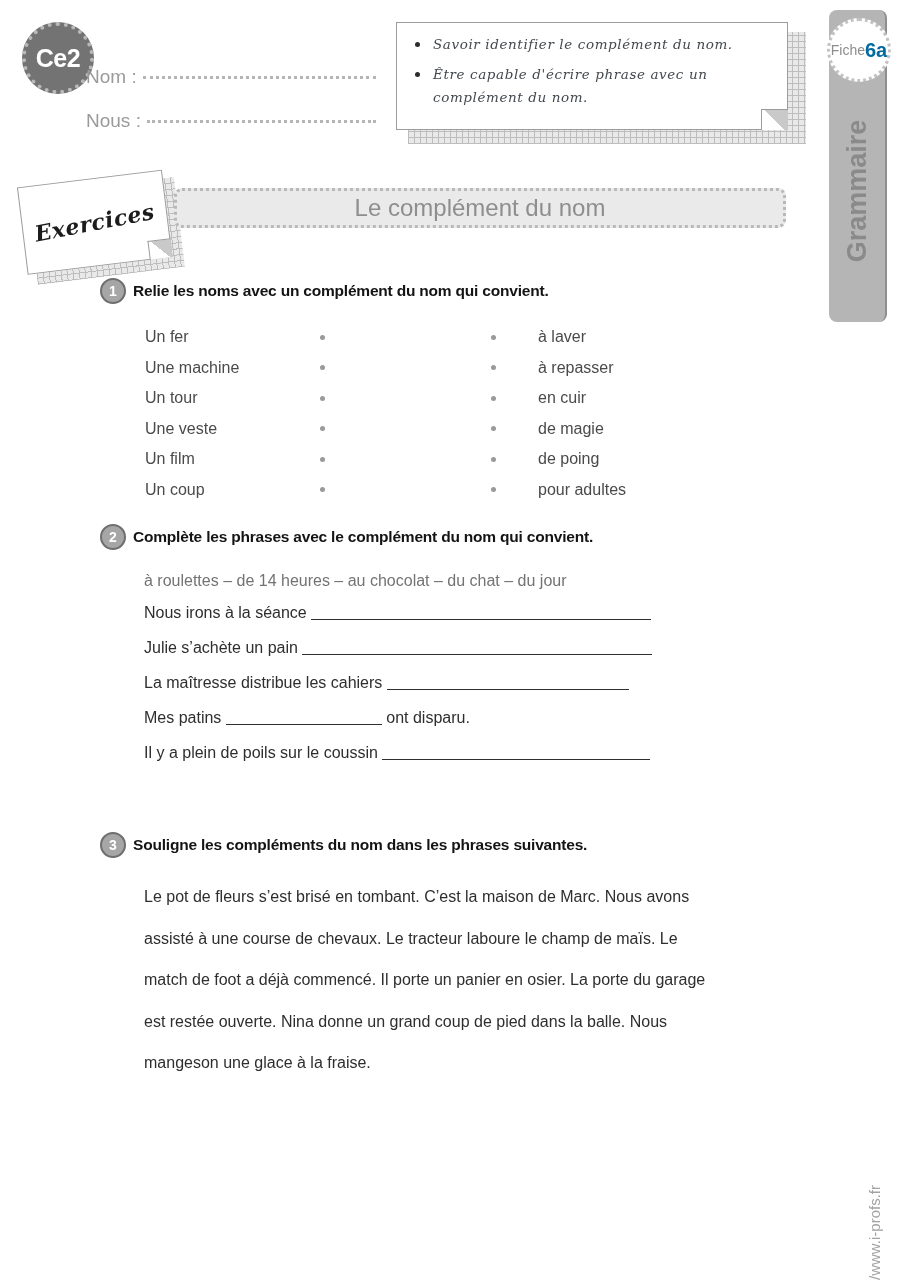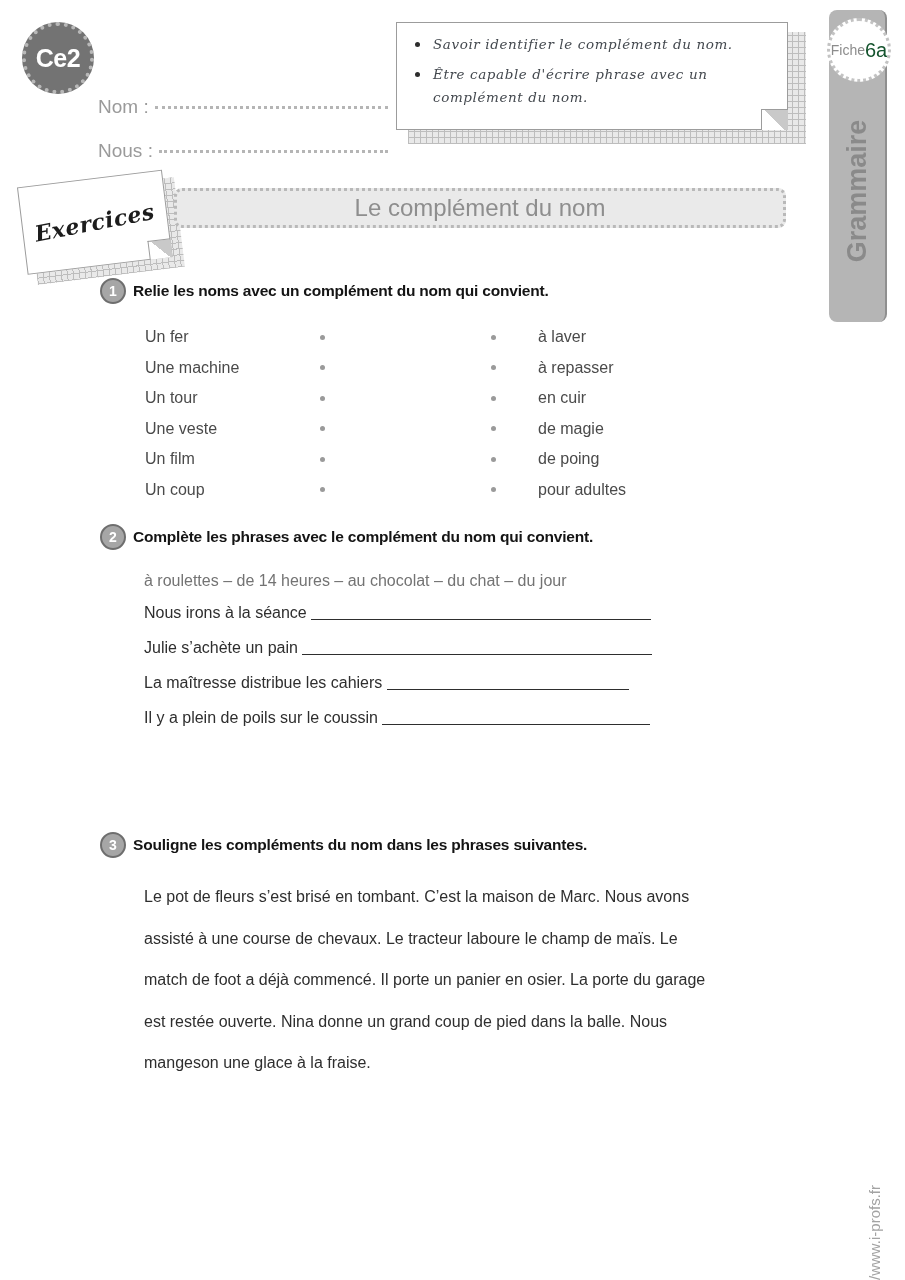--- a/index.html
+++ b/index.html
@@ -16,21 +16,21 @@
   
   .ce2-badge{
     position:absolute;left:22px;top:22px;width:72px;height:72px;
     border-radius:50%;
     background:#737373;
     border:4px dotted #b8b8b8;
     box-sizing:border-box;
     display:flex;align-items:center;justify-content:center;
     color:#ffffff;font-size:25px;font-weight:bold;letter-spacing:-.5px;
   }
-  .namefields{position:absolute;left:98px;top:66px;width:290px;margin-top:30px;}
+  .namefields{position:absolute;left:86px;top:66px;width:290px;}
   .field{display:flex;align-items:baseline;color:#9a9a9a;font-size:19px;margin-bottom:22px;}
   .field .lbl{white-space:pre;}
   .dots{flex:1;border-bottom:3px dotted #b5b5b5;margin-left:6px;position:relative;top:-4px;}
 
   
   .obj-wrap{position:absolute;left:396px;top:22px;width:448px;height:122px;}
   .obj-grid{
     position:absolute;left:12px;top:10px;width:398px;height:112px;
     background:
       repeating-linear-gradient(0deg,#bdbdbd 0 1px,transparent 1px 6px),
@@ -68,21 +68,21 @@
     position:absolute;left:50%;top:58%;transform:translate(-50%,-50%) rotate(-90deg);
     white-space:nowrap;color:#8a8a8a;font-size:27px;font-weight:bold;
   }
   .fiche-badge{
     position:absolute;right:14px;top:18px;width:64px;height:64px;border-radius:50%;
     background:#ffffff;border:3px dotted #c3c3c3;box-sizing:border-box;
     display:flex;flex-direction:row;align-items:center;justify-content:center;
     line-height:1.05;
   }
   .fiche-badge .f1{font-size:14px;color:#8c8c8c;}
-  .fiche-badge .f2{font-size:20px;color:#14532d;font-weight:normal;}
+  .fiche-badge .f2{font-size:20px;color:#0369a1;font-weight:bold;}
 
   
   .exercices-card{
     position:absolute;left:22px;top:178px;width:150px;height:92px;
     transform:rotate(-7deg);
   }
   .exercices-grid{
     position:absolute;left:9px;top:9px;width:148px;height:90px;
     background:
       repeating-linear-gradient(0deg,#bdbdbd 0 1px,transparent 1px 6px),
@@ -247,20 +247,21 @@
   <div class="ex" style="top:524px;">
     <div class="ex-head">
       <div class="num">2</div>
       <div class="ex-title">Complète les phrases avec le complément du nom qui convient.</div>
     </div>
     <div class="wordbank">à roulettes – de 14 heures – au chocolat – du chat – du jour</div>
     <div class="sentences" id="sentence-list">
         <div class="sentence"><span>Nous irons à la séance </span><span class="blank" style="width: 340px;"></span><span></span></div>
         <div class="sentence"><span>Julie s’achète un pain </span><span class="blank" style="width: 350px;"></span><span></span></div>
         <div class="sentence"><span>La maîtresse distribue les cahiers </span><span class="blank" style="width: 242px;"></span><span></span></div>
+        <div class="sentence"><span>Mes patins </span><span class="blank" style="width: 156px;"></span><span> ont disparu.</span></div>
         <div class="sentence"><span>Il y a plein de poils sur le coussin </span><span class="blank" style="width: 268px;"></span><span></span></div>
       </div>
   </div>
 
   <div class="ex" style="top:832px;">
     <div class="ex-head">
       <div class="num">3</div>
       <div class="ex-title">Souligne les compléments du nom dans les phrases suivantes.</div>
     </div>
     <div class="para">Le pot de fleurs s’est brisé en tombant. C’est la maison de Marc. Nous avons assisté à une course de chevaux. Le tracteur laboure le champ de maïs.  Le match de foot a déjà commencé. Il porte un panier en osier. La porte du garage est restée ouverte. Nina donne un grand coup de pied dans la balle.  Nous mangeson une glace à la fraise.</div>

